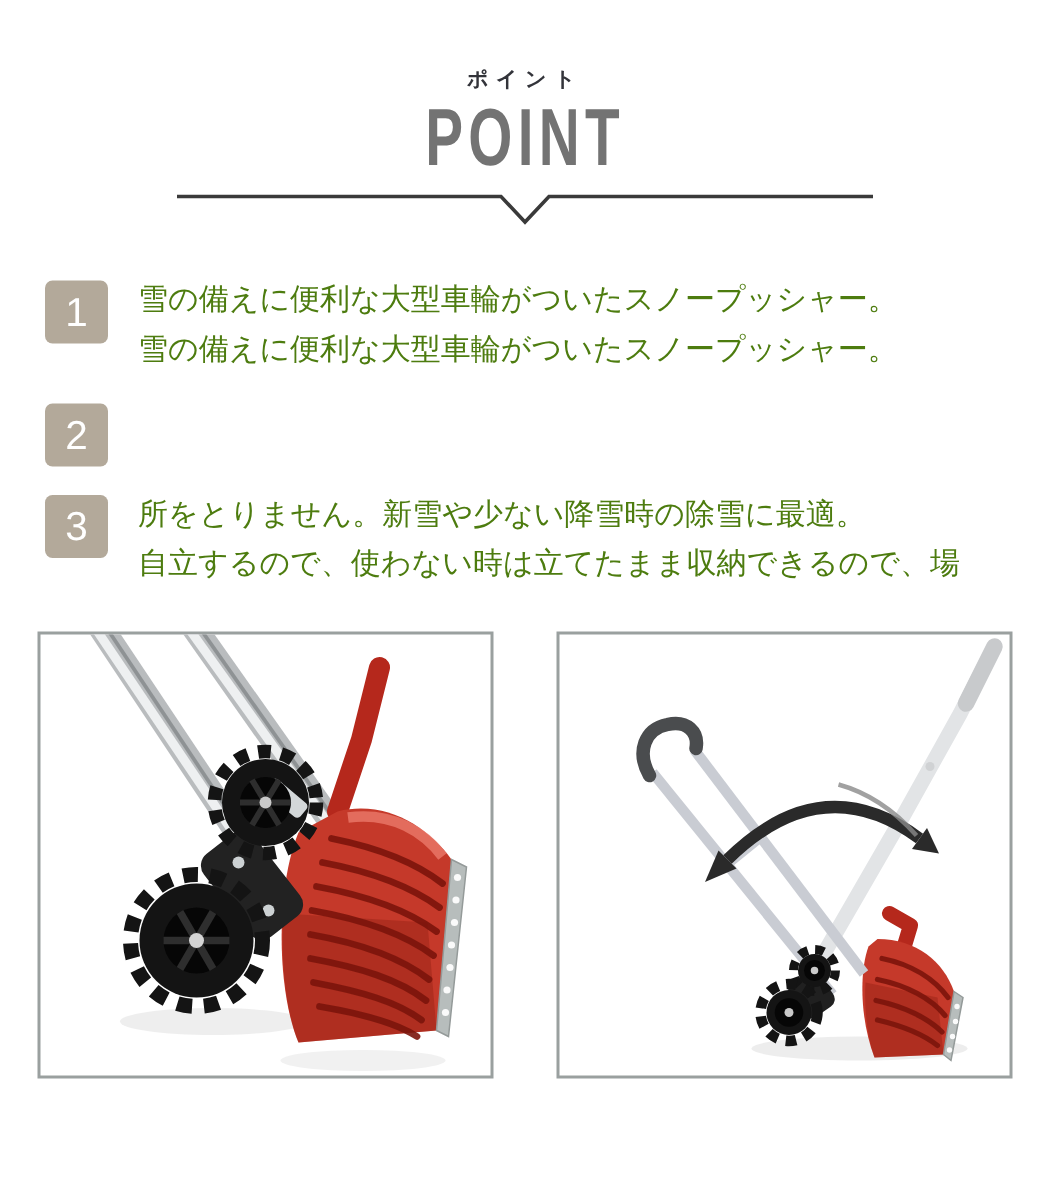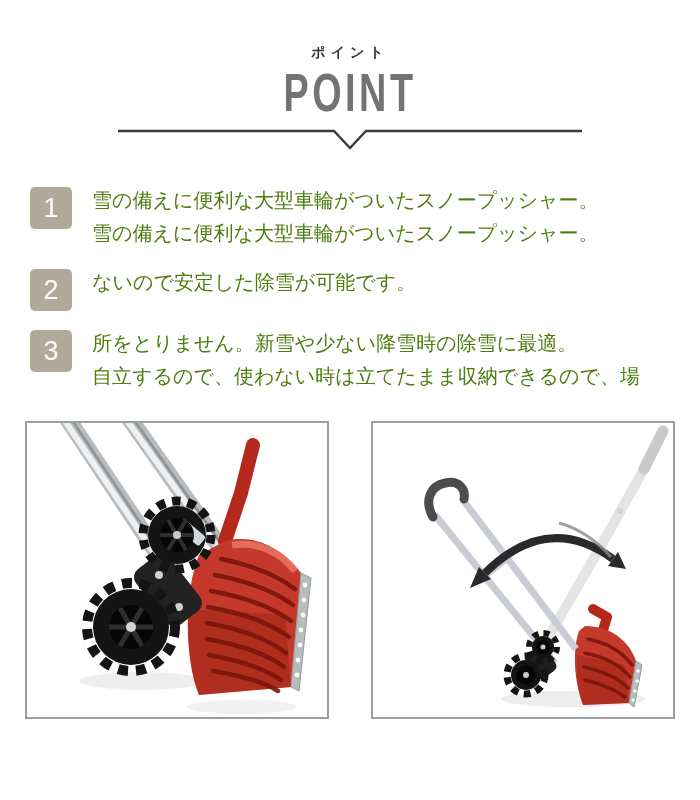--- a/index.html
+++ b/index.html
@@ -64,21 +64,20 @@
     <li class="point-row">
       <span class="badge">1</span>
       <p class="point-text">
         <span class="pt-line">雪の備えに便利な大型車輪がついたスノープッシャー。</span>
         <span class="pt-line">雪の備えに便利な大型車輪がついたスノープッシャー。</span>
       </p>
     </li>
     <li class="point-row">
       <span class="badge">2</span>
       <p class="point-text">
-        <span class="pt-line">ないので安定した除雪が可能です。</span>
       </p>
     </li>
     <li class="point-row">
       <span class="badge">3</span>
       <p class="point-text">
         <span class="pt-line">所をとりません。新雪や少ない降雪時の除雪に最適。</span>
         <span class="pt-line">自立するので、使わない時は立てたまま収納できるので、場</span>
       </p>
     </li>
   </ul>

